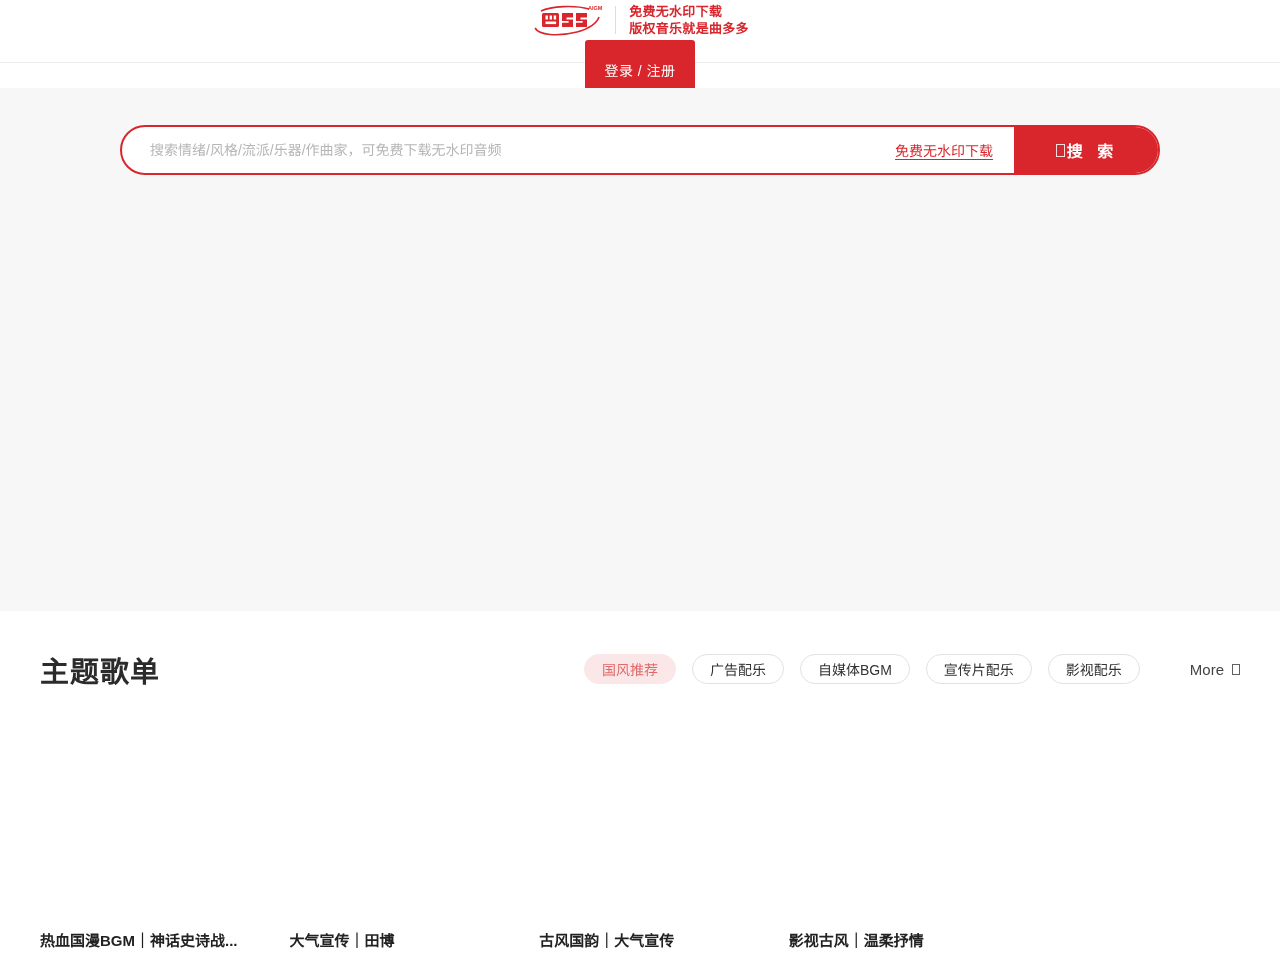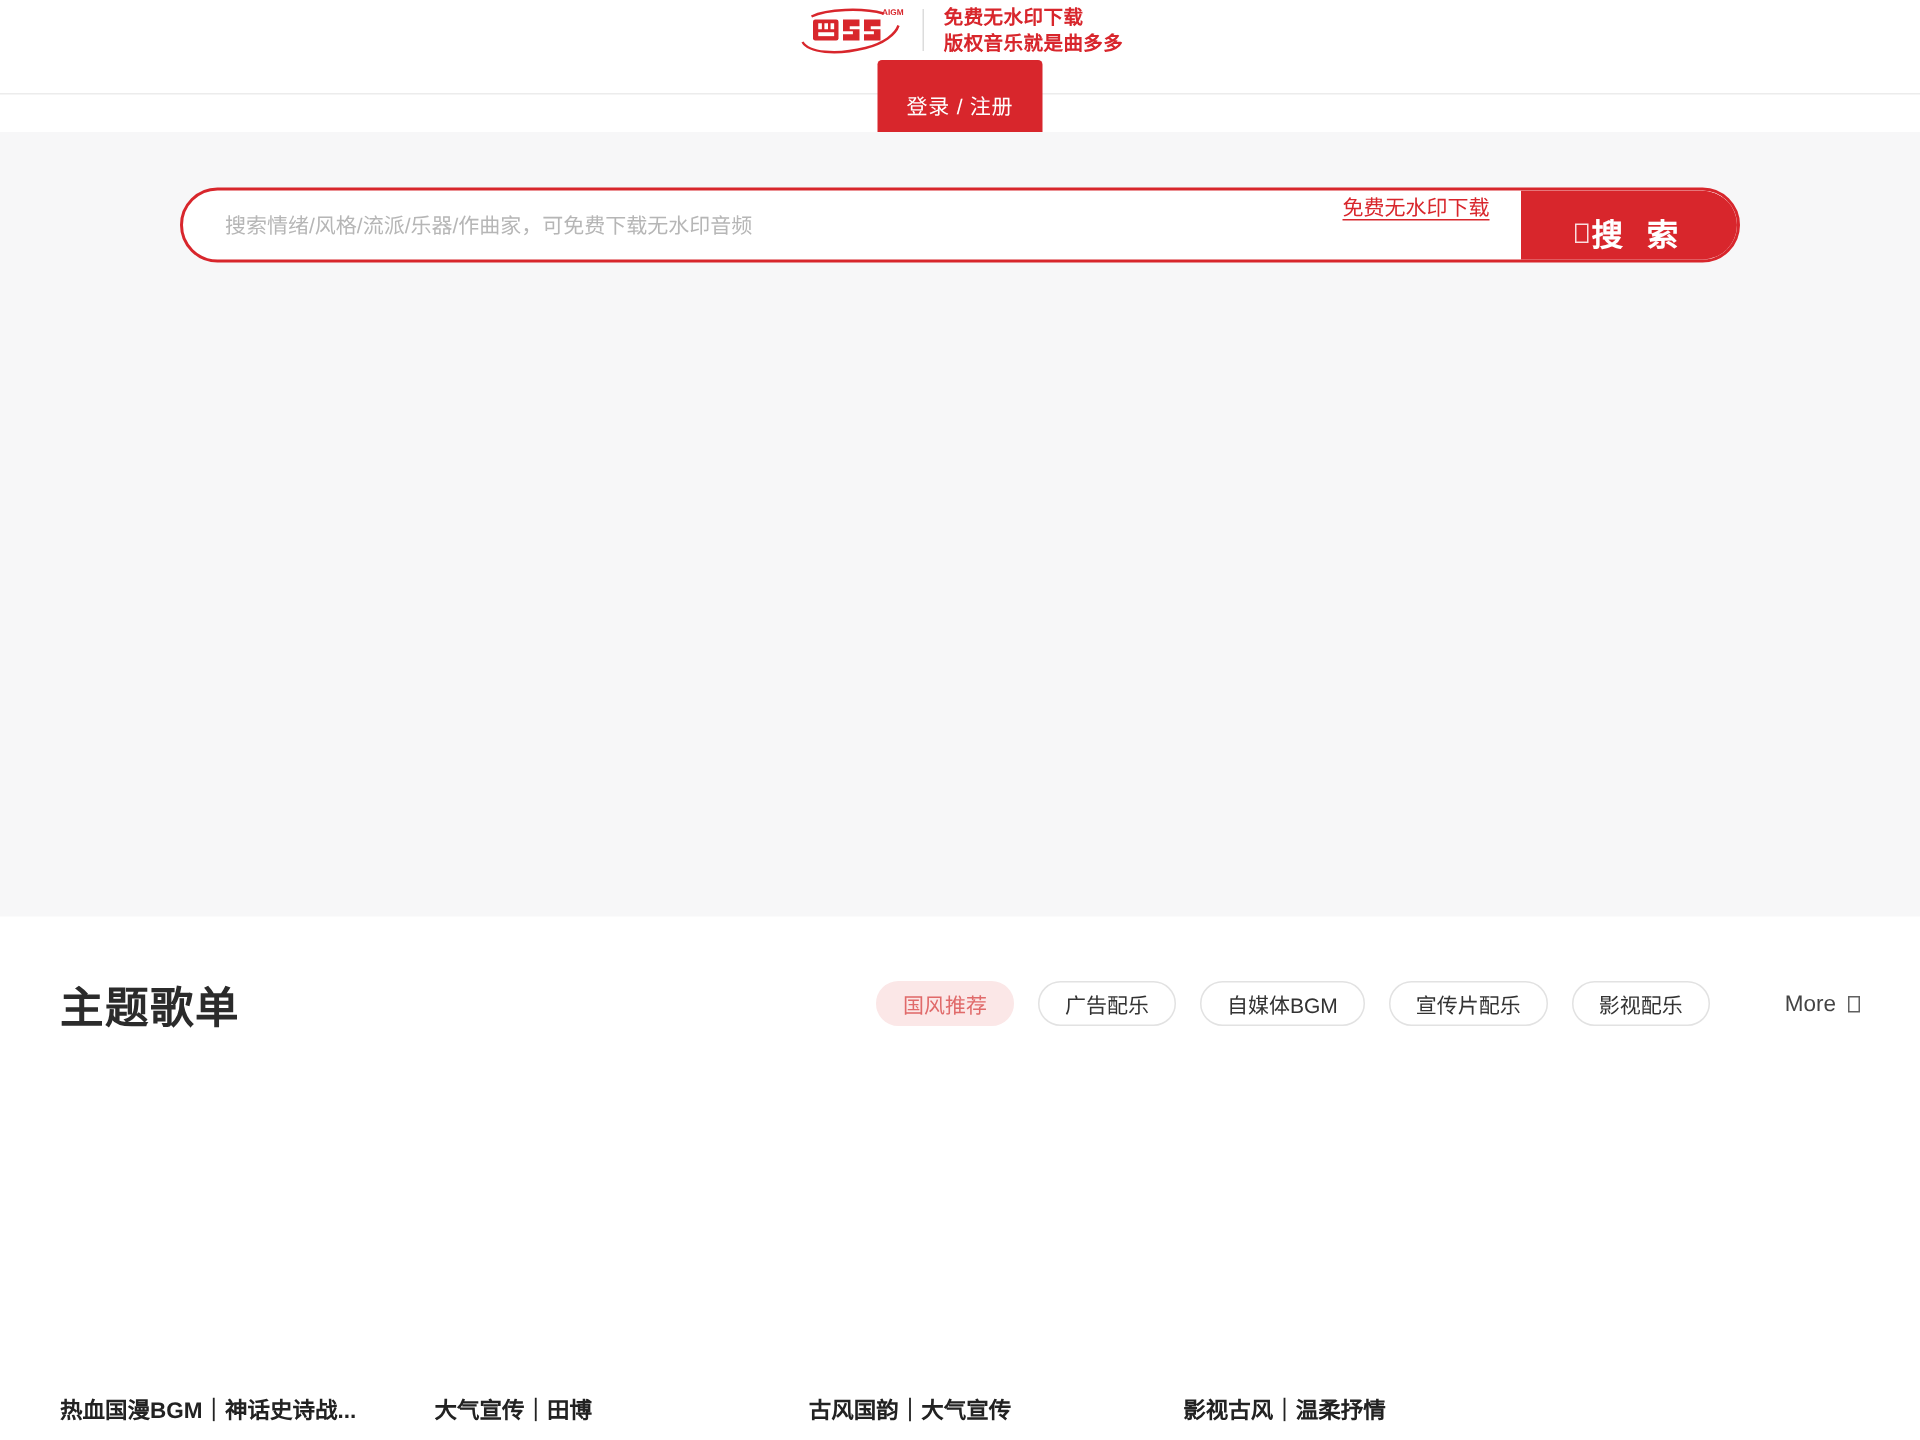--- a/index.html
+++ b/index.html
@@ -129,21 +129,21 @@
   .search-wrap {
     position: absolute;
     left: 120px;
     top: 37px;
     width: 1040px;
     height: 50px;
     background: #ffffff;
     border: 2px solid #d8262c;
     border-radius: 26px;
     display: flex;
-    align-items: flex-start;
+    align-items: center;
     overflow: hidden;
   }
   .search-input {
     flex: 1 1 auto;
     height: 100%;
     border: none;
     outline: none;
     background: transparent;
     padding: 0 24px 0 28px;
     font-size: 14px;
@@ -165,21 +165,21 @@
 
   .search-btn {
     flex: 0 0 auto;
     width: 146px;
     height: 56px;
     margin-right: -2px;
     background: #d8262c;
     color: #ffffff;
     border: none;
     border-radius: 0 26px 26px 0;
-    font-size: 21px;
+    font-size: 16px;
     font-weight: bold;
     letter-spacing: 5px;
     cursor: pointer;
     font-family: inherit;
     display: flex;
     align-items: center;
     justify-content: center;
     gap: 2px;
   }
   .tofu {

